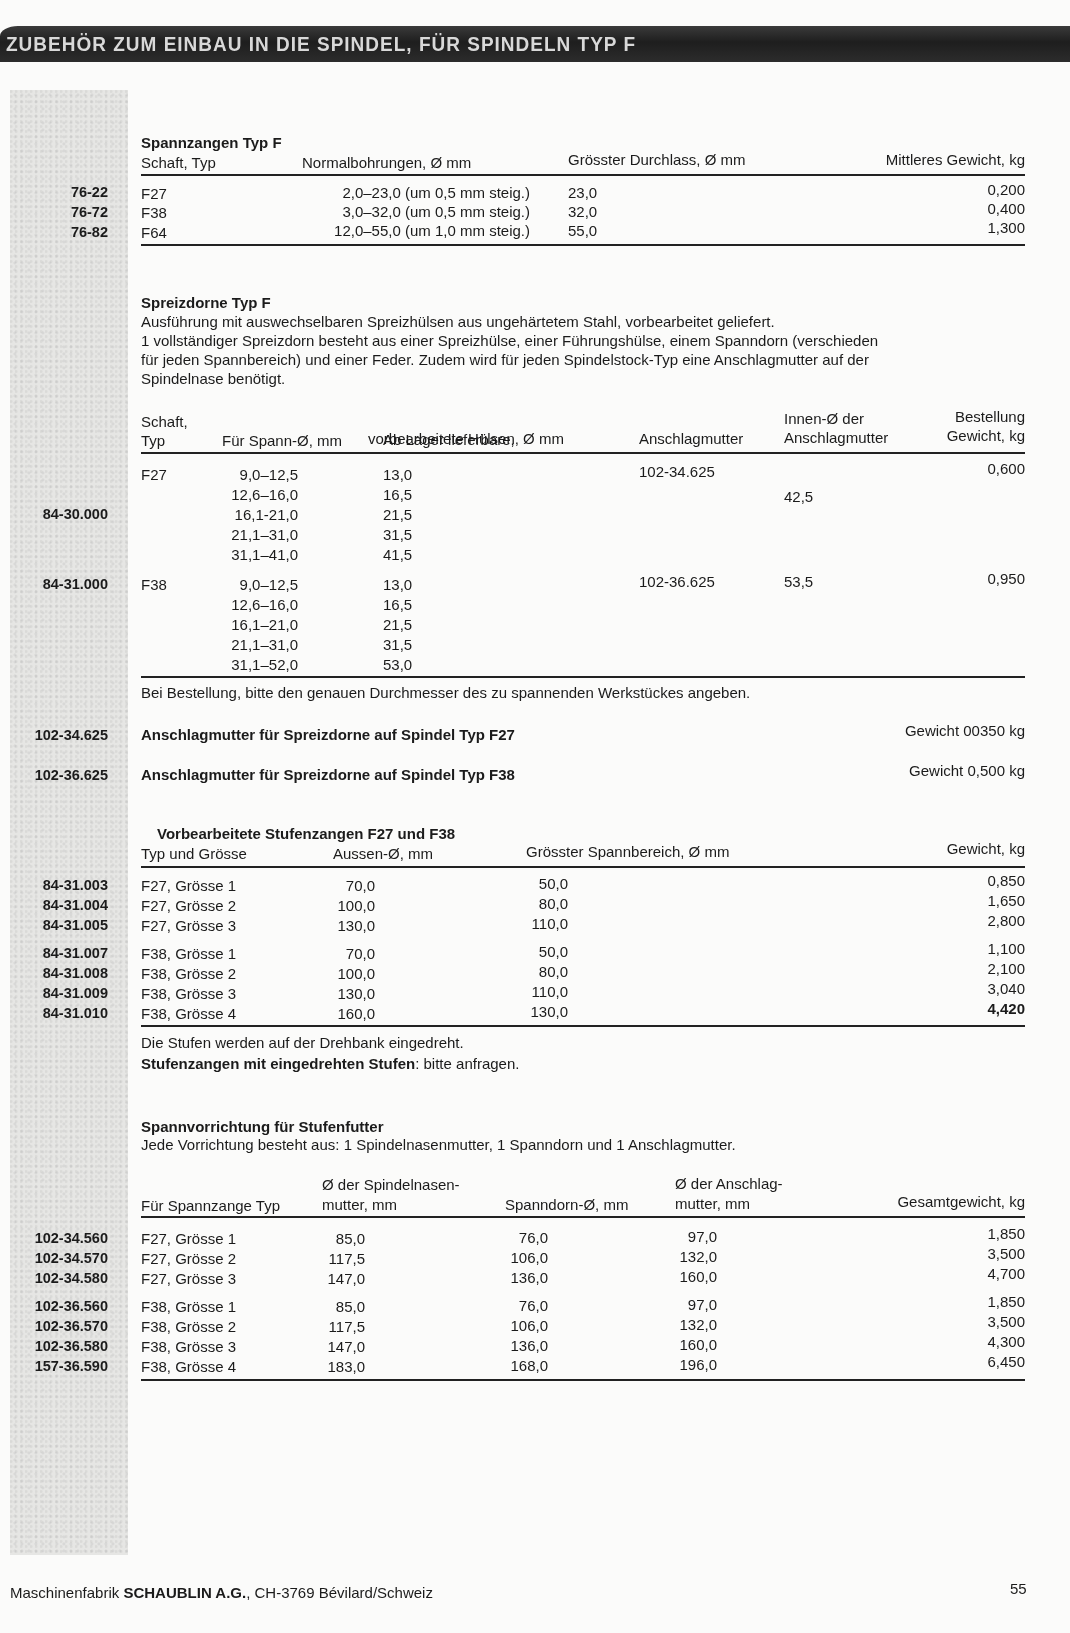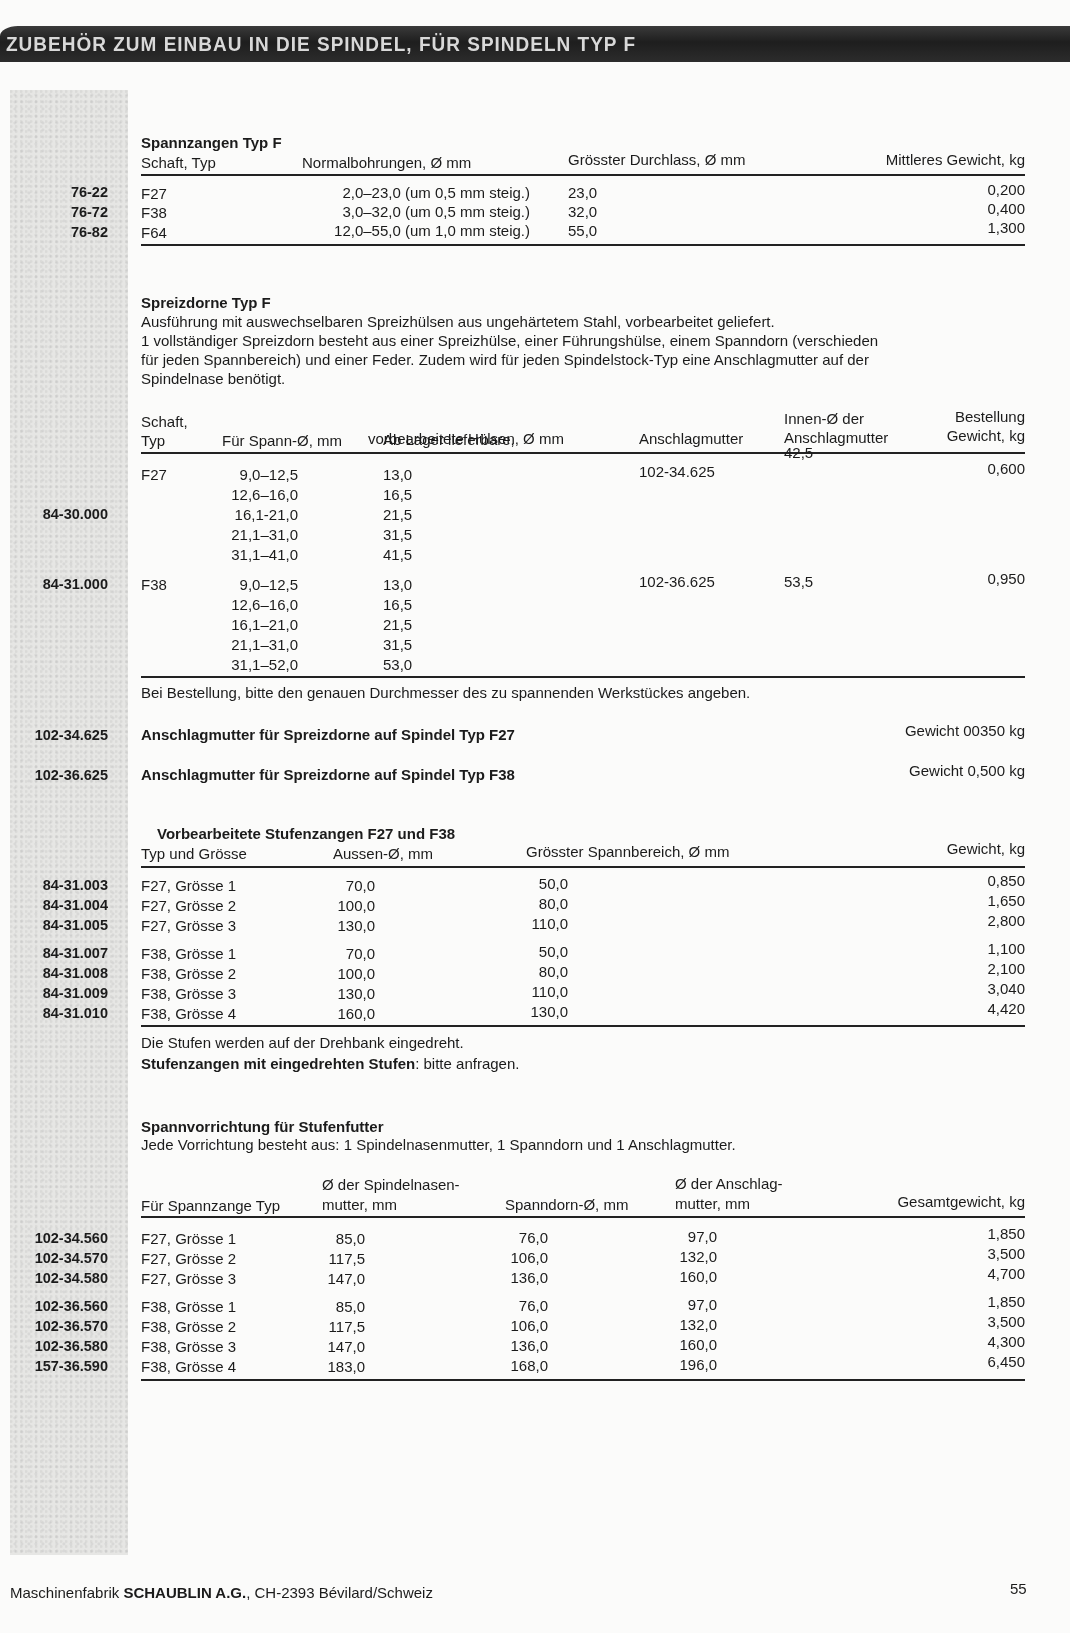--- a/index.html
+++ b/index.html
@@ -101,21 +101,21 @@
     <div class="abs txt r" style="right:772px; top:486px;">12,6–16,0</div>
     <div class="abs txt r" style="right:772px; top:506px;">16,1-21,0</div>
     <div class="abs txt r" style="right:772px; top:526px;">21,1–31,0</div>
     <div class="abs txt r" style="right:772px; top:546px;">31,1–41,0</div>
     <div class="abs txt" style="left:383px; top:466px;">13,0</div>
     <div class="abs txt" style="left:383px; top:486px;">16,5</div>
     <div class="abs txt" style="left:383px; top:506px;">21,5</div>
     <div class="abs txt" style="left:383px; top:526px;">31,5</div>
     <div class="abs txt" style="left:383px; top:546px;">41,5</div>
     <div class="abs txt" style="left:639px; top:463px;">102-34.625</div>
-    <div class="abs txt" style="left:784px; top:444px;">42,5</div>
+    <div class="abs txt" style="left:784px; top:488px;">42,5</div>
     <div class="abs txt r" style="right:45px; top:460px;">0,600</div>
   </div>
 
   <div>
     <div class="abs art" style="top:576px;">84-31.000</div>
     <div class="abs txt" style="left:141px; top:576px;">F38</div>
     <div class="abs txt r" style="right:772px; top:576px;">9,0–12,5</div>
     <div class="abs txt r" style="right:772px; top:596px;">12,6–16,0</div>
     <div class="abs txt r" style="right:772px; top:616px;">16,1–21,0</div>
     <div class="abs txt r" style="right:772px; top:636px;">21,1–31,0</div>
@@ -195,21 +195,21 @@
     <div class="abs txt" style="left:141px; top:985px;">F38, Grösse 3</div>
     <div class="abs txt r" style="right:695px; top:985px;">130,0</div>
     <div class="abs txt r" style="right:502px; top:983px;">110,0</div>
     <div class="abs txt r" style="right:45px; top:980px;">3,040</div>
   </div>
   <div>
     <div class="abs art" style="top:1005px;">84-31.010</div>
     <div class="abs txt" style="left:141px; top:1005px;">F38, Grösse 4</div>
     <div class="abs txt r" style="right:695px; top:1005px;">160,0</div>
     <div class="abs txt r" style="right:502px; top:1003px;">130,0</div>
-    <div class="abs txt r" style="right:45px; top:1000px;">4,420</div>
+    <div class="abs txt r" style="right:45px; top:1000px;font-weight:bold;">4,420</div>
   </div>
   <div class="rule" style="left:141px; top:1025px; width:884px;"></div>
 
   <div class="abs txt" style="left:141px; top:1034px;">Die Stufen werden auf der Drehbank eingedreht.</div>
   <div class="abs txt" style="left:141px; top:1055px;"><span class="bold">Stufenzangen mit eingedrehten Stufen</span><span>: bitte anfragen.</span></div>
 </div>
 
 <div>
   <div class="abs txt bold" style="left:141px; top:1118px;">Spannvorrichtung für Stufenfutter</div>
   <div class="abs txt" style="left:141px; top:1136px;">Jede Vorrichtung besteht aus: 1 Spindelnasenmutter, 1 Spanndorn und 1 Anschlagmutter.</div>
@@ -275,14 +275,14 @@
     <div class="abs art" style="top:1358px;">157-36.590</div>
     <div class="abs txt" style="left:141px; top:1358px;">F38, Grösse 4</div>
     <div class="abs txt r" style="right:705px; top:1358px;">183,0</div>
     <div class="abs txt r" style="right:522px; top:1357px;">168,0</div>
     <div class="abs txt r" style="right:353px; top:1356px;">196,0</div>
     <div class="abs txt r" style="right:45px; top:1353px;">6,450</div>
   </div>
   <div class="rule" style="left:141px; top:1379px; width:884px;"></div>
 </div>
 
-<div class="abs txt" style="left:10px; top:1584px;"><span>Maschinenfabrik </span><span class="bold">SCHAUBLIN  A.G.</span><span>, CH-2393 Bévilard/Schweiz</span></div>
+<div class="abs txt" style="left:10px; top:1584px;"><span>Maschinenfabrik </span><span class="bold">SCHAUBLIN  A.G.</span><span>, CH-3769 Bévilard/Schweiz</span></div>
 <div class="abs page-num" style="left:1010px; top:1580px;">55</div>
 
 </body></html>

